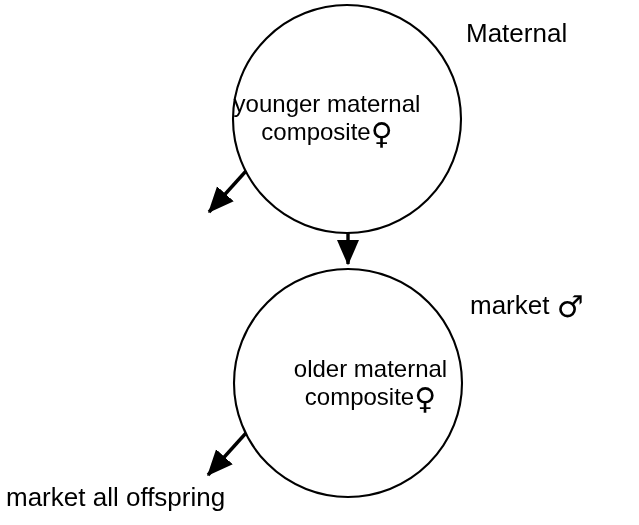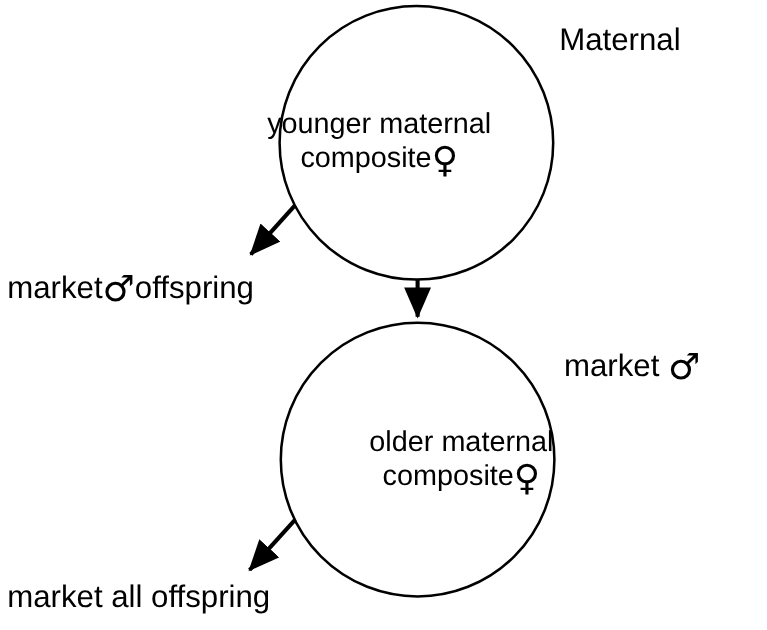--- a/index.html
+++ b/index.html
@@ -81,39 +81,36 @@
 
     <circle cx="348" cy="383" r="114" fill="#ffffff" stroke="#000000" stroke-width="2.1"></circle>
 
     <line x1="246" y1="171" x2="209" y2="212" stroke="#000000" stroke-width="3.4" marker-end="url(#arrowhead)"></line>
 
     <line x1="348" y1="233" x2="348" y2="264" stroke="#000000" stroke-width="3.4" marker-end="url(#arrowhead)"></line>
 
     <line x1="246" y1="433" x2="208" y2="475" stroke="#000000" stroke-width="3.4" marker-end="url(#arrowhead)"></line>
   </svg>
 
-  <div class="node-label" style="left:222px; top:90px; width:188px;">
+  <div class="node-label" style="left:233px; top:90px; width:188px;">
     <span class="ln">younger maternal</span>
     <span class="ln"><span>composite</span><span class="sym">♀</span></span>
   </div>
 
-  <div class="node-label" style="left:252px; top:355px; width:185px;padding-left:40px;">
+  <div class="node-label" style="left:238px; top:355px; width:185px;padding-left:40px;">
     <span class="ln">older maternal</span>
     <span class="ln"><span>composite</span><span class="sym">♀</span></span>
   </div>
 
   <div class="side-label" style="left:466px; top:18px;">
     <span class="ln">Maternal</span>
   </div>
 
   <div class="side-label" style="left:470px; top:288px;">
     <span class="ln"><span>market</span>&nbsp;<span class="sym-inline-m">♂</span></span>
   </div>
 
-  <div class="out-label" style="left:6px; top:221px;">
-    <span>market</span><span class="sym-inline-m">♂</span><span>offspring</span>
-  </div>
 
   <div class="out-label" style="left:6px; top:482px;">
     <span>market all offspring</span>
   </div>
 
 </div>
 
 </body></html>

